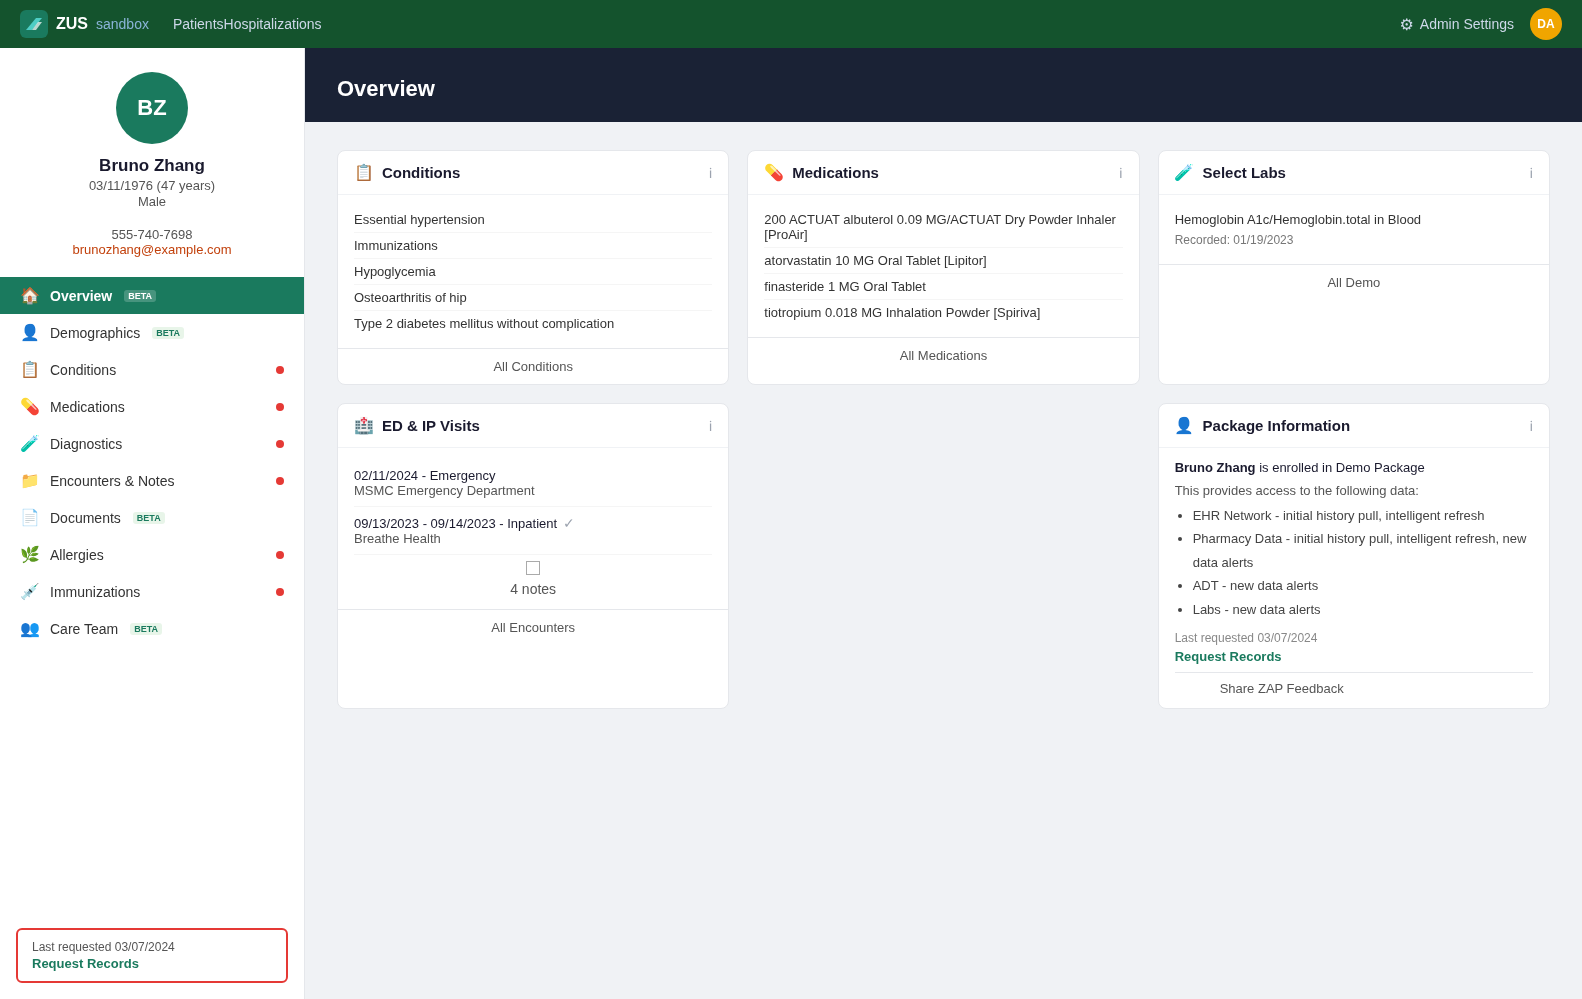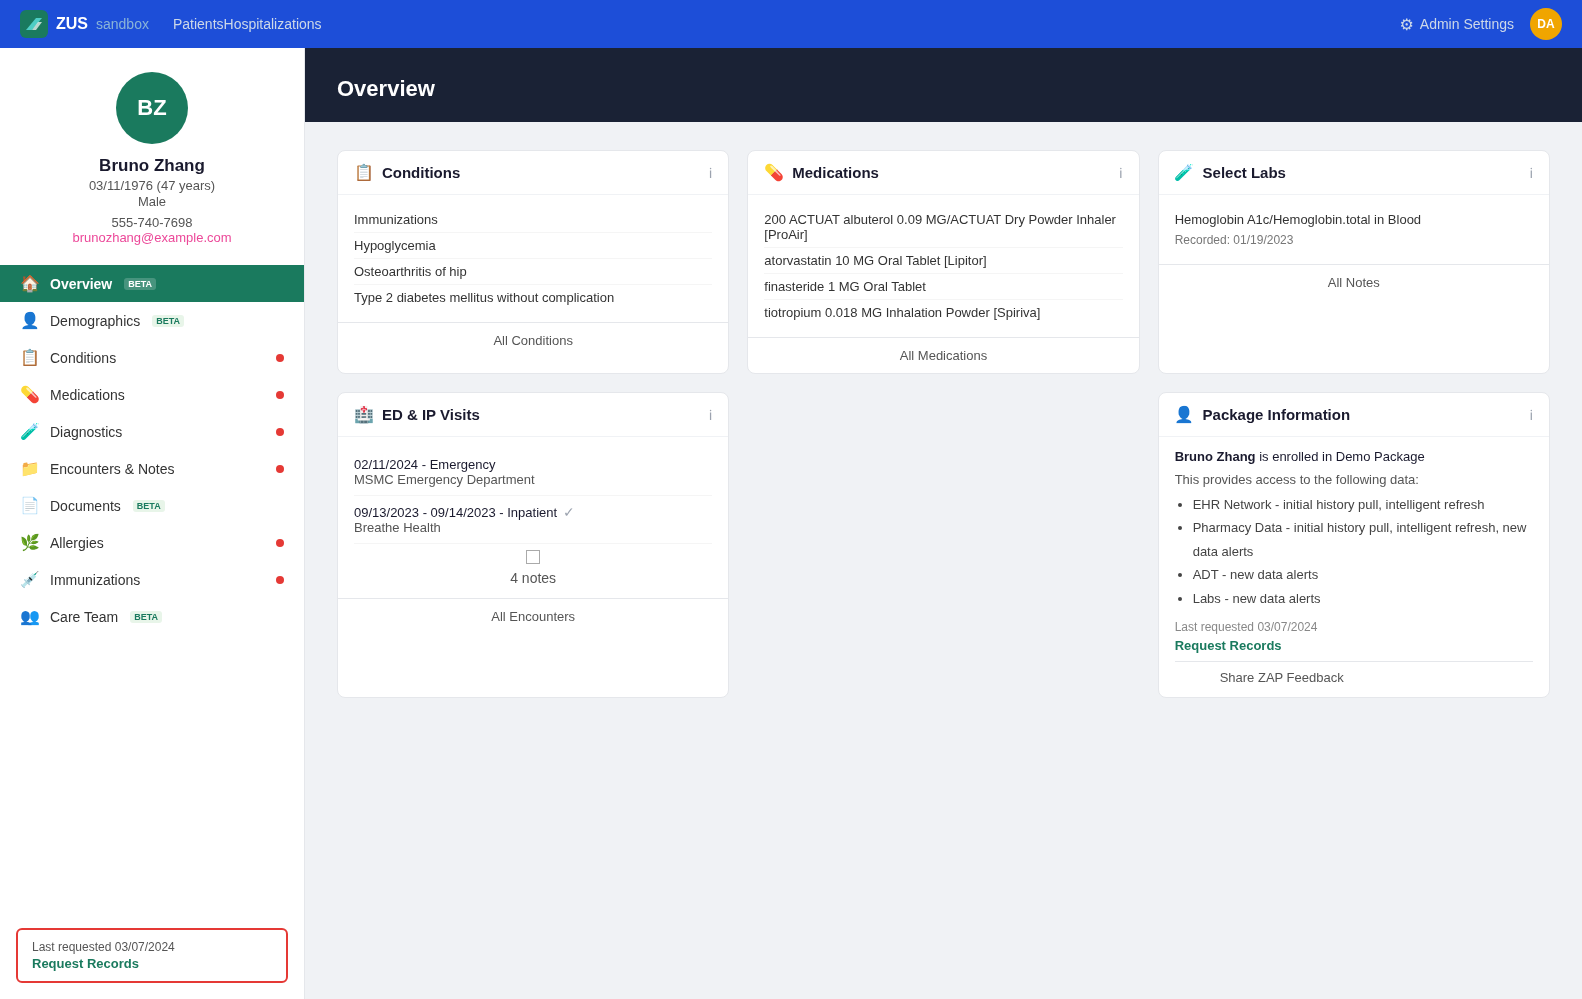--- a/index.html
+++ b/index.html
@@ -1,20 +1,20 @@
 <!DOCTYPE html>
 <html><head>
   <meta charset="utf-8">
   <style>
     * { box-sizing: border-box; margin: 0; padding: 0; }
     body { font-family: -apple-system, BlinkMacSystemFont, 'Segoe UI', sans-serif; background: #f0f2f5; color: #1a1a2e; font-size: 14px; }
 
     
     .topnav {
-      background: #1d4ed8;
+      background: #14532d;
       height: 48px;
       display: flex;
       align-items: center;
       padding: 0 20px;
       gap: 24px;
     }
     .topnav-logo {
       display: flex;
       align-items: center;
       gap: 8px;
@@ -60,22 +60,22 @@
     .patient-avatar {
       width: 72px; height: 72px; border-radius: 50%;
       background: #1a7a5e; color: #fff;
       display: flex; align-items: center; justify-content: center;
       font-weight: 700; font-size: 22px;
       margin-bottom: 12px;
     }
     .patient-name { font-weight: 700; font-size: 17px; text-align: center; }
     .patient-dob { color: #555; font-size: 13px; text-align: center; margin-top: 2px; }
     .patient-gender { color: #555; font-size: 13px; text-align: center; margin-top: 1px; }
-    .patient-phone { color: #555; font-size: 13px; text-align: left; margin-top: 6px; }
-    .patient-email { color: #ec4899; font-size: 13px; text-align: center; }
+    .patient-phone { color: #555; font-size: 13px; text-align: left; margin-top: 18px; }
+    .patient-email { color: #c2410c; font-size: 13px; text-align: center; }
     .sidebar-nav { width: 100%; margin-top: 20px; }
     .sidebar-item {
       display: flex; align-items: center; gap: 10px;
       padding: 9px 20px;
       cursor: pointer;
       color: #333;
       font-size: 14px;
       position: relative;
     }
     .sidebar-item.active { background: #1a7a5e; color: #fff; font-weight: 600; }
@@ -295,20 +295,21 @@
 
       <div class="card card-conditions">
         <div class="card-header">
           <div class="card-title">
             <span class="card-title-icon">📋</span>
             <span>Conditions</span>
           </div>
           <span class="info-icon">ℹ</span>
         </div>
         <div class="card-body" id="conditions-list">
+            <div class="card-list-item">Essential hypertension</div>
             <div class="card-list-item">Immunizations</div>
             <div class="card-list-item">Hypoglycemia</div>
             <div class="card-list-item">Osteoarthritis of hip</div>
             <div class="card-list-item">Type 2 diabetes mellitus without complication</div>
           </div>
         <a class="card-footer-link">All Conditions</a>
       </div>
 
       <div class="card card-medications">
         <div class="card-header">
@@ -334,21 +335,21 @@
             <span>Select Labs</span>
           </div>
           <span class="info-icon">ℹ</span>
         </div>
         <div class="card-body">
           <div class="card-list-item">
             <div>Hemoglobin A1c/Hemoglobin.total in Blood</div>
             <div class="labs-recorded">Recorded: 01/19/2023</div>
           </div>
         </div>
-        <a class="card-footer-link">All Notes</a>
+        <a class="card-footer-link">All Demo</a>
       </div>
 
       <div class="card card-encounters">
         <div class="card-header">
           <div class="card-title">
             <span class="card-title-icon">🏥</span>
             <span>ED &amp; IP Visits</span>
           </div>
           <span class="info-icon">ℹ</span>
         </div>

